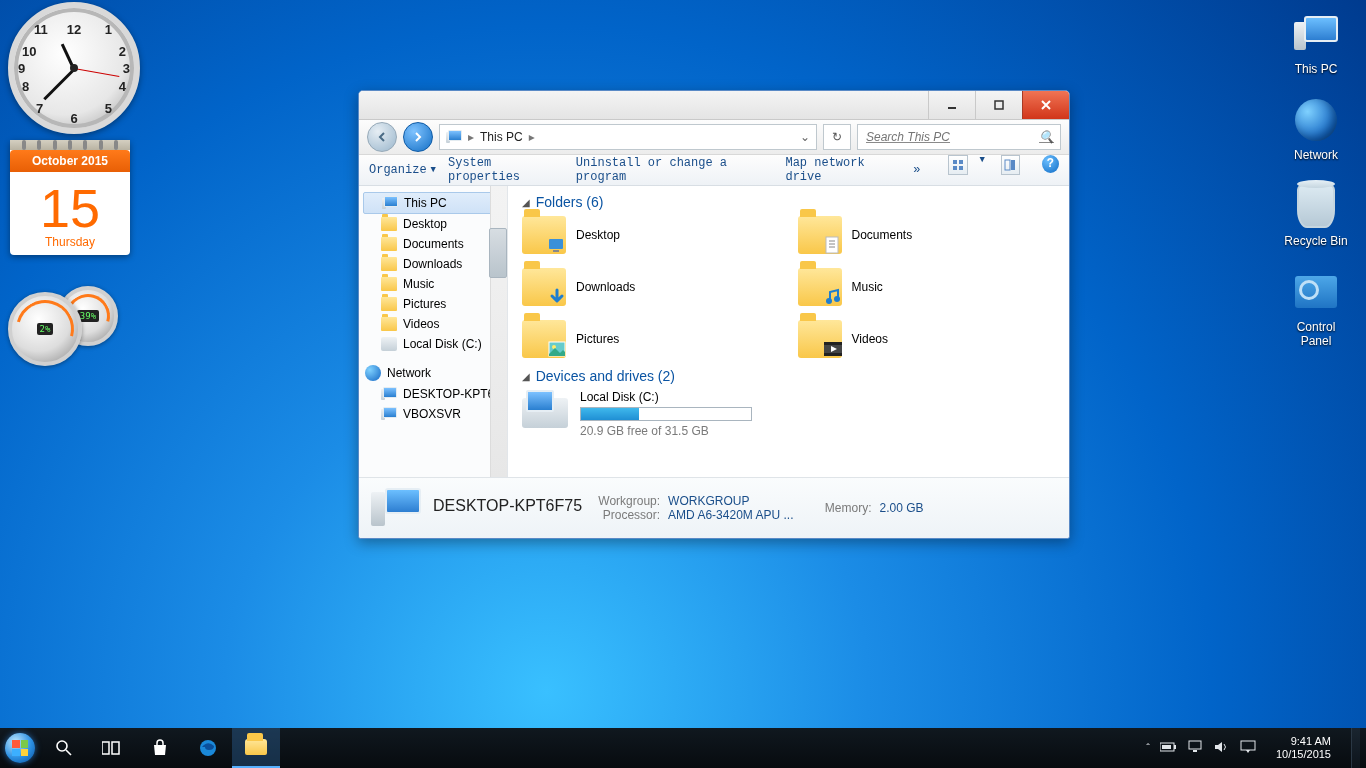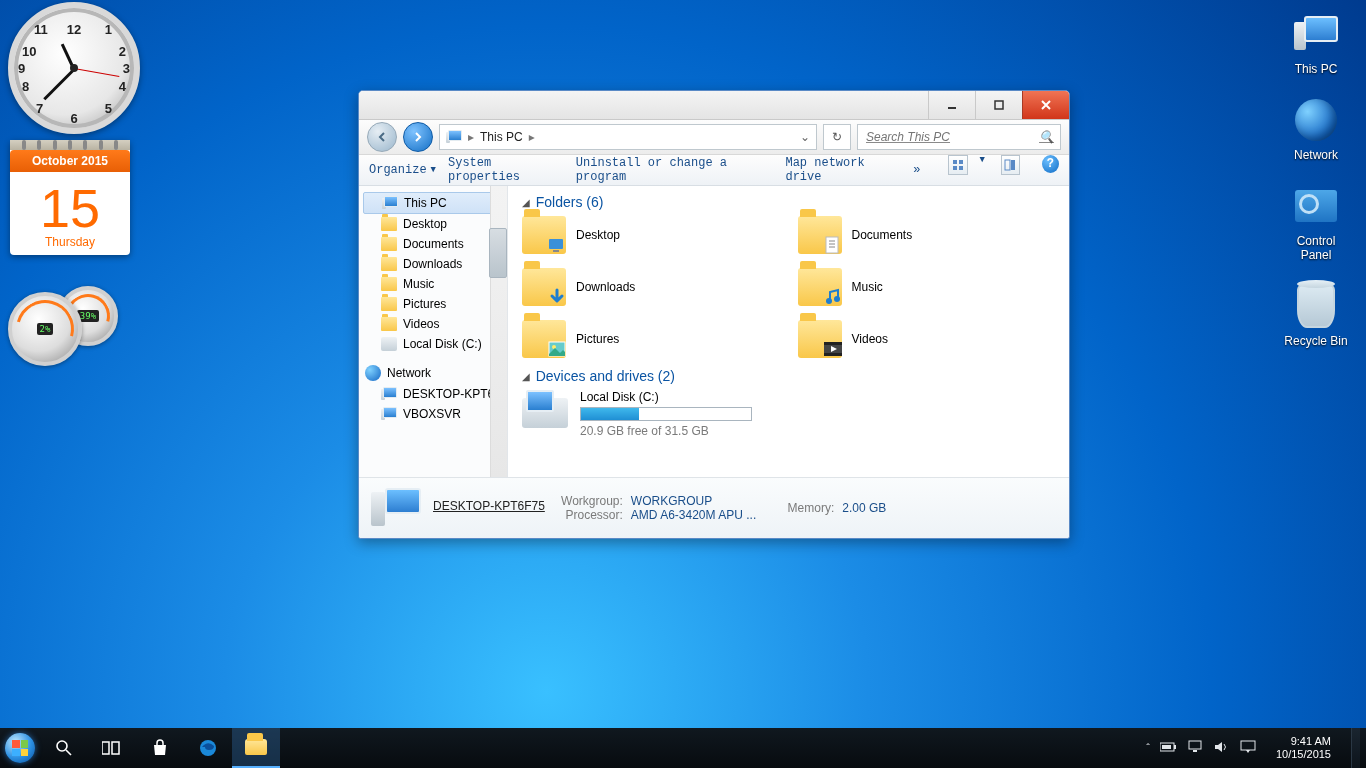--- a/index.html
+++ b/index.html
@@ -88,21 +88,21 @@
   .drive .cd{width:42px;height:42px;border-radius:50%;background:radial-gradient(circle at 40% 35%,#fff,#d7dee4 55%,#9fb0bc);position:relative;}
   .drive .cd:after{content:"";position:absolute;inset:16px;border-radius:50%;background:#f4f4f4;border:1px solid #bcc7ce;}
   .drive .meta{display:flex;flex-direction:column;gap:3px;}
   .drive .bar{width:170px;height:12px;border:1px solid #a9b5bf;background:#fff;position:relative;}
   .drive .bar .fill{position:absolute;left:0;top:0;bottom:0;width:34%;background:linear-gradient(#3fb8ec,#1f8fd4);}
   .drive .free{color:#7a7a7a;}
   .details{height:52px;border-top:1px solid #dfe4e8;background:linear-gradient(#fafcfd,#eef3f7);display:flex;align-items:center;padding:4px 10px;gap:12px;font-size:12px;}
   .details .pc-lg{width:52px;height:44px;position:relative;}
   .details .pc-lg .mon{position:absolute;right:0;top:2px;width:32px;height:22px;background:linear-gradient(#6cbfff,#2d7ed1);border:2px solid #e6eef4;border-radius:3px;}
   .details .pc-lg .tow{position:absolute;left:2px;top:6px;width:14px;height:34px;background:linear-gradient(#eef2f5,#b9c4cc);border-radius:2px;}
-  .details .dname{font-size:12px;color:#222;text-decoration:underline;}
+  .details .dname{font-size:16px;color:#222;}
   .details .row{display:flex;gap:8px;}
   .details .k{color:#7a7a7a;text-align:right;min-width:66px;}
   .details .v{color:#1a4e8a;}
   
   .taskbar{position:absolute;left:0;right:0;bottom:0;height:40px;background:linear-gradient(#10181f,#070b0f);display:flex;align-items:stretch;color:#fff;}
   .tb-left{display:flex;align-items:stretch;}
   .tbbtn{width:48px;display:flex;align-items:center;justify-content:center;}
   .tbbtn.active{background:rgba(60,140,220,.28);border-bottom:2px solid #56b0ff;}
   .start{width:40px;height:40px;display:flex;align-items:center;justify-content:center;}
   .orb{width:30px;height:30px;border-radius:50%;background:radial-gradient(circle at 35% 30%,#bfe8ff,#2b8fe2 55%,#0a4f9b);position:relative;box-shadow:0 0 6px rgba(50,150,255,.6);}
@@ -181,30 +181,30 @@
     <div>This PC</div>
   </div>
   <div class="dicon">
     <div class="glyph">
         <div class="net-ico"></div>
       </div>
     <div>Network</div>
   </div>
   <div class="dicon">
     <div class="glyph">
+        <div class="bin-ico"></div>
+      </div>
+    <div>Recycle Bin</div>
+  </div>
+  <div class="dicon">
+    <div class="glyph">
         <div class="cp-ico"></div>
       </div>
     <div style="white-space:pre-line;">Control
 Panel</div>
-  </div>
-  <div class="dicon">
-    <div class="glyph">
-        <div class="bin-ico"></div>
-      </div>
-    <div>Recycle Bin</div>
   </div>
 </div>
 
 <div class="win">
   <div class="titlebar">
     <div class="winbtn">
         <svg viewBox="0 0 12 12">
           <line x1="2" y1="9" x2="10" y2="9" stroke="#333" stroke-width="2"></line>
         </svg>
       </div>

